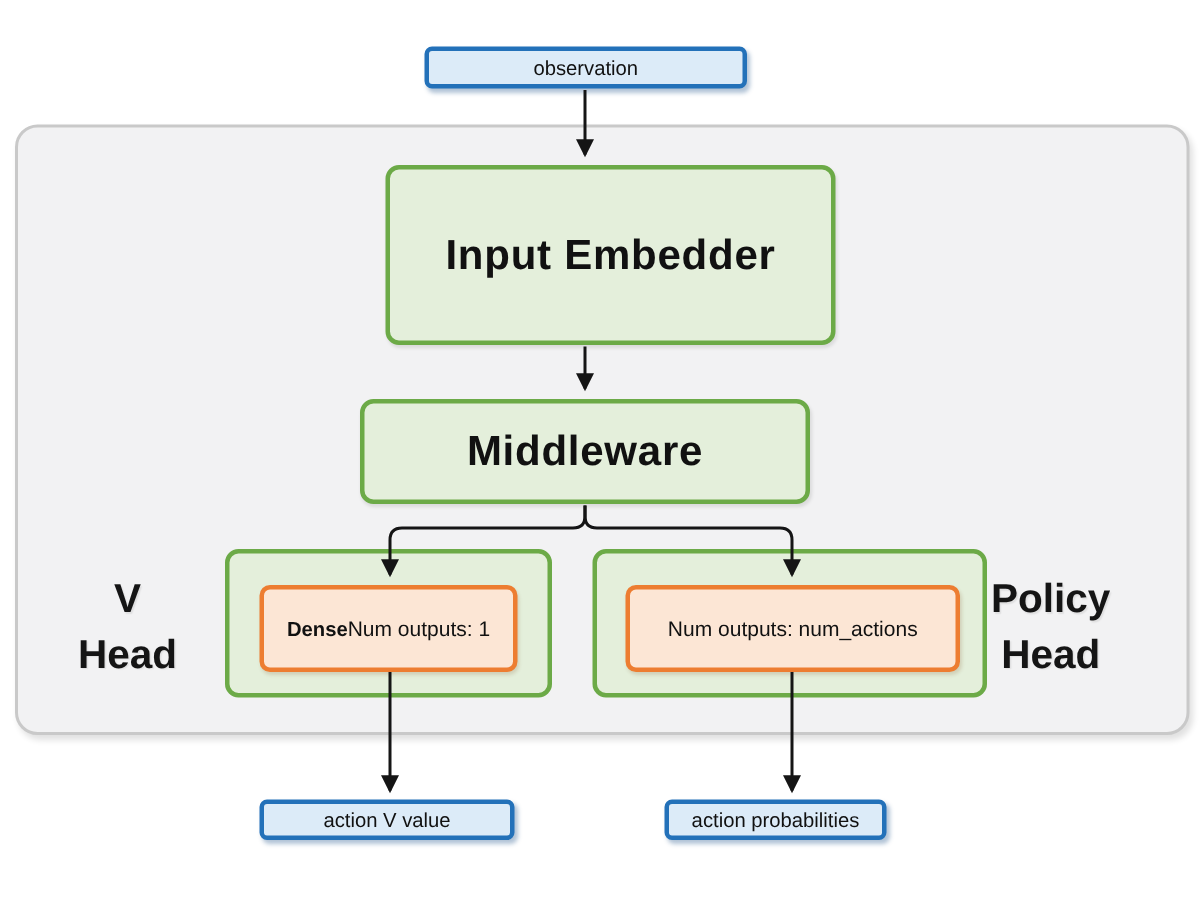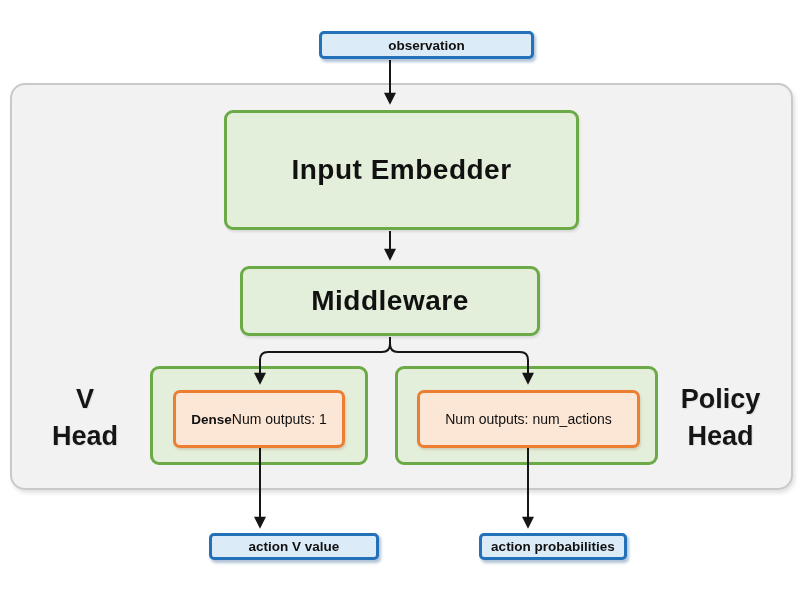--- a/index.html
+++ b/index.html
@@ -11,23 +11,22 @@
     position:absolute;left:10px;top:83px;width:779px;height:403px;
     background:#f2f2f3;border:2px solid #c9c9c9;border-radius:15px;
     box-shadow:2px 3px 4px rgba(0,0,0,0.12);
   }
   .node{
     position:absolute;display:flex;align-items:center;justify-content:center;
     text-align:center;color:#111111;box-sizing:border-box;
   }
   .blue-node{
     background:#dcebf8;border:3px solid #2371b9;border-radius:5px;
-    font-weight:bold;font-size:13.5px;
+    font-weight:normal;font-size:13.5px;
     box-shadow:2px 2.5px 3px rgba(32,84,138,0.35);
-    margin-left:36px;
   }
   .green-node{
     background:#e4efdb;border:3px solid #6caa47;border-radius:9px;
     box-shadow:1px 2px 2.5px rgba(0,0,0,0.10);
   }
   .green-node .big-label{font-weight:bold;font-size:28px;letter-spacing:0.5px;}
   .head-box{background:#e4efdb;border:3px solid #6caa47;border-radius:9px;}
   .orange-node{
     background:#fce6d5;border:3px solid #ed7d31;border-radius:7px;
     flex-direction:row;line-height:19px;
@@ -46,21 +45,21 @@
 <body>
 
 <div class="stage">
 
   <div class="gray-container"></div>
 
   <div class="node blue-node" style="left:283px;top:31px;width:215px;height:28px;">
     <span>observation</span>
   </div>
 
-  <div class="node green-node" style="left:224px;top:110px;width:355px;height:120px;">
+  <div class="node green-node" style="left:257px;top:110px;width:300px;height:120px;">
     <span class="big-label">Input Embedder</span>
   </div>
 
   <div class="node green-node" style="left:240px;top:266px;width:300px;height:70px;">
     <span class="big-label">Middleware</span>
   </div>
 
   <div class="node head-box" style="left:150px;top:366px;width:218px;height:99px;"></div>
   <div class="node orange-node" style="left:173px;top:390px;width:172px;height:58px;">
     <span class="orange-title">Dense</span>
@@ -69,21 +68,21 @@
 
   <div class="node head-box" style="left:395px;top:366px;width:263px;height:99px;"></div>
   <div class="node orange-node" style="left:417px;top:390px;width:223px;height:58px;">
     <span class="orange-sub">Num outputs: num_actions</span>
   </div>
 
   <div class="head-label" style="left:25px;top:381px;width:120px;">
     <div>V</div>
     <div>Head</div>
   </div>
-  <div class="head-label" style="left:648px;top:381px;width:145px;">
+  <div class="head-label" style="left:628px;top:381px;width:145px;">
     <div>Policy</div>
     <div>Head</div>
   </div>
 
   <div class="node blue-node" style="left:173px;top:533px;width:170px;height:27px;">
     <span>action V value</span>
   </div>
   <div class="node blue-node" style="left:443px;top:533px;width:148px;height:27px;">
     <span>action probabilities</span>
   </div>

